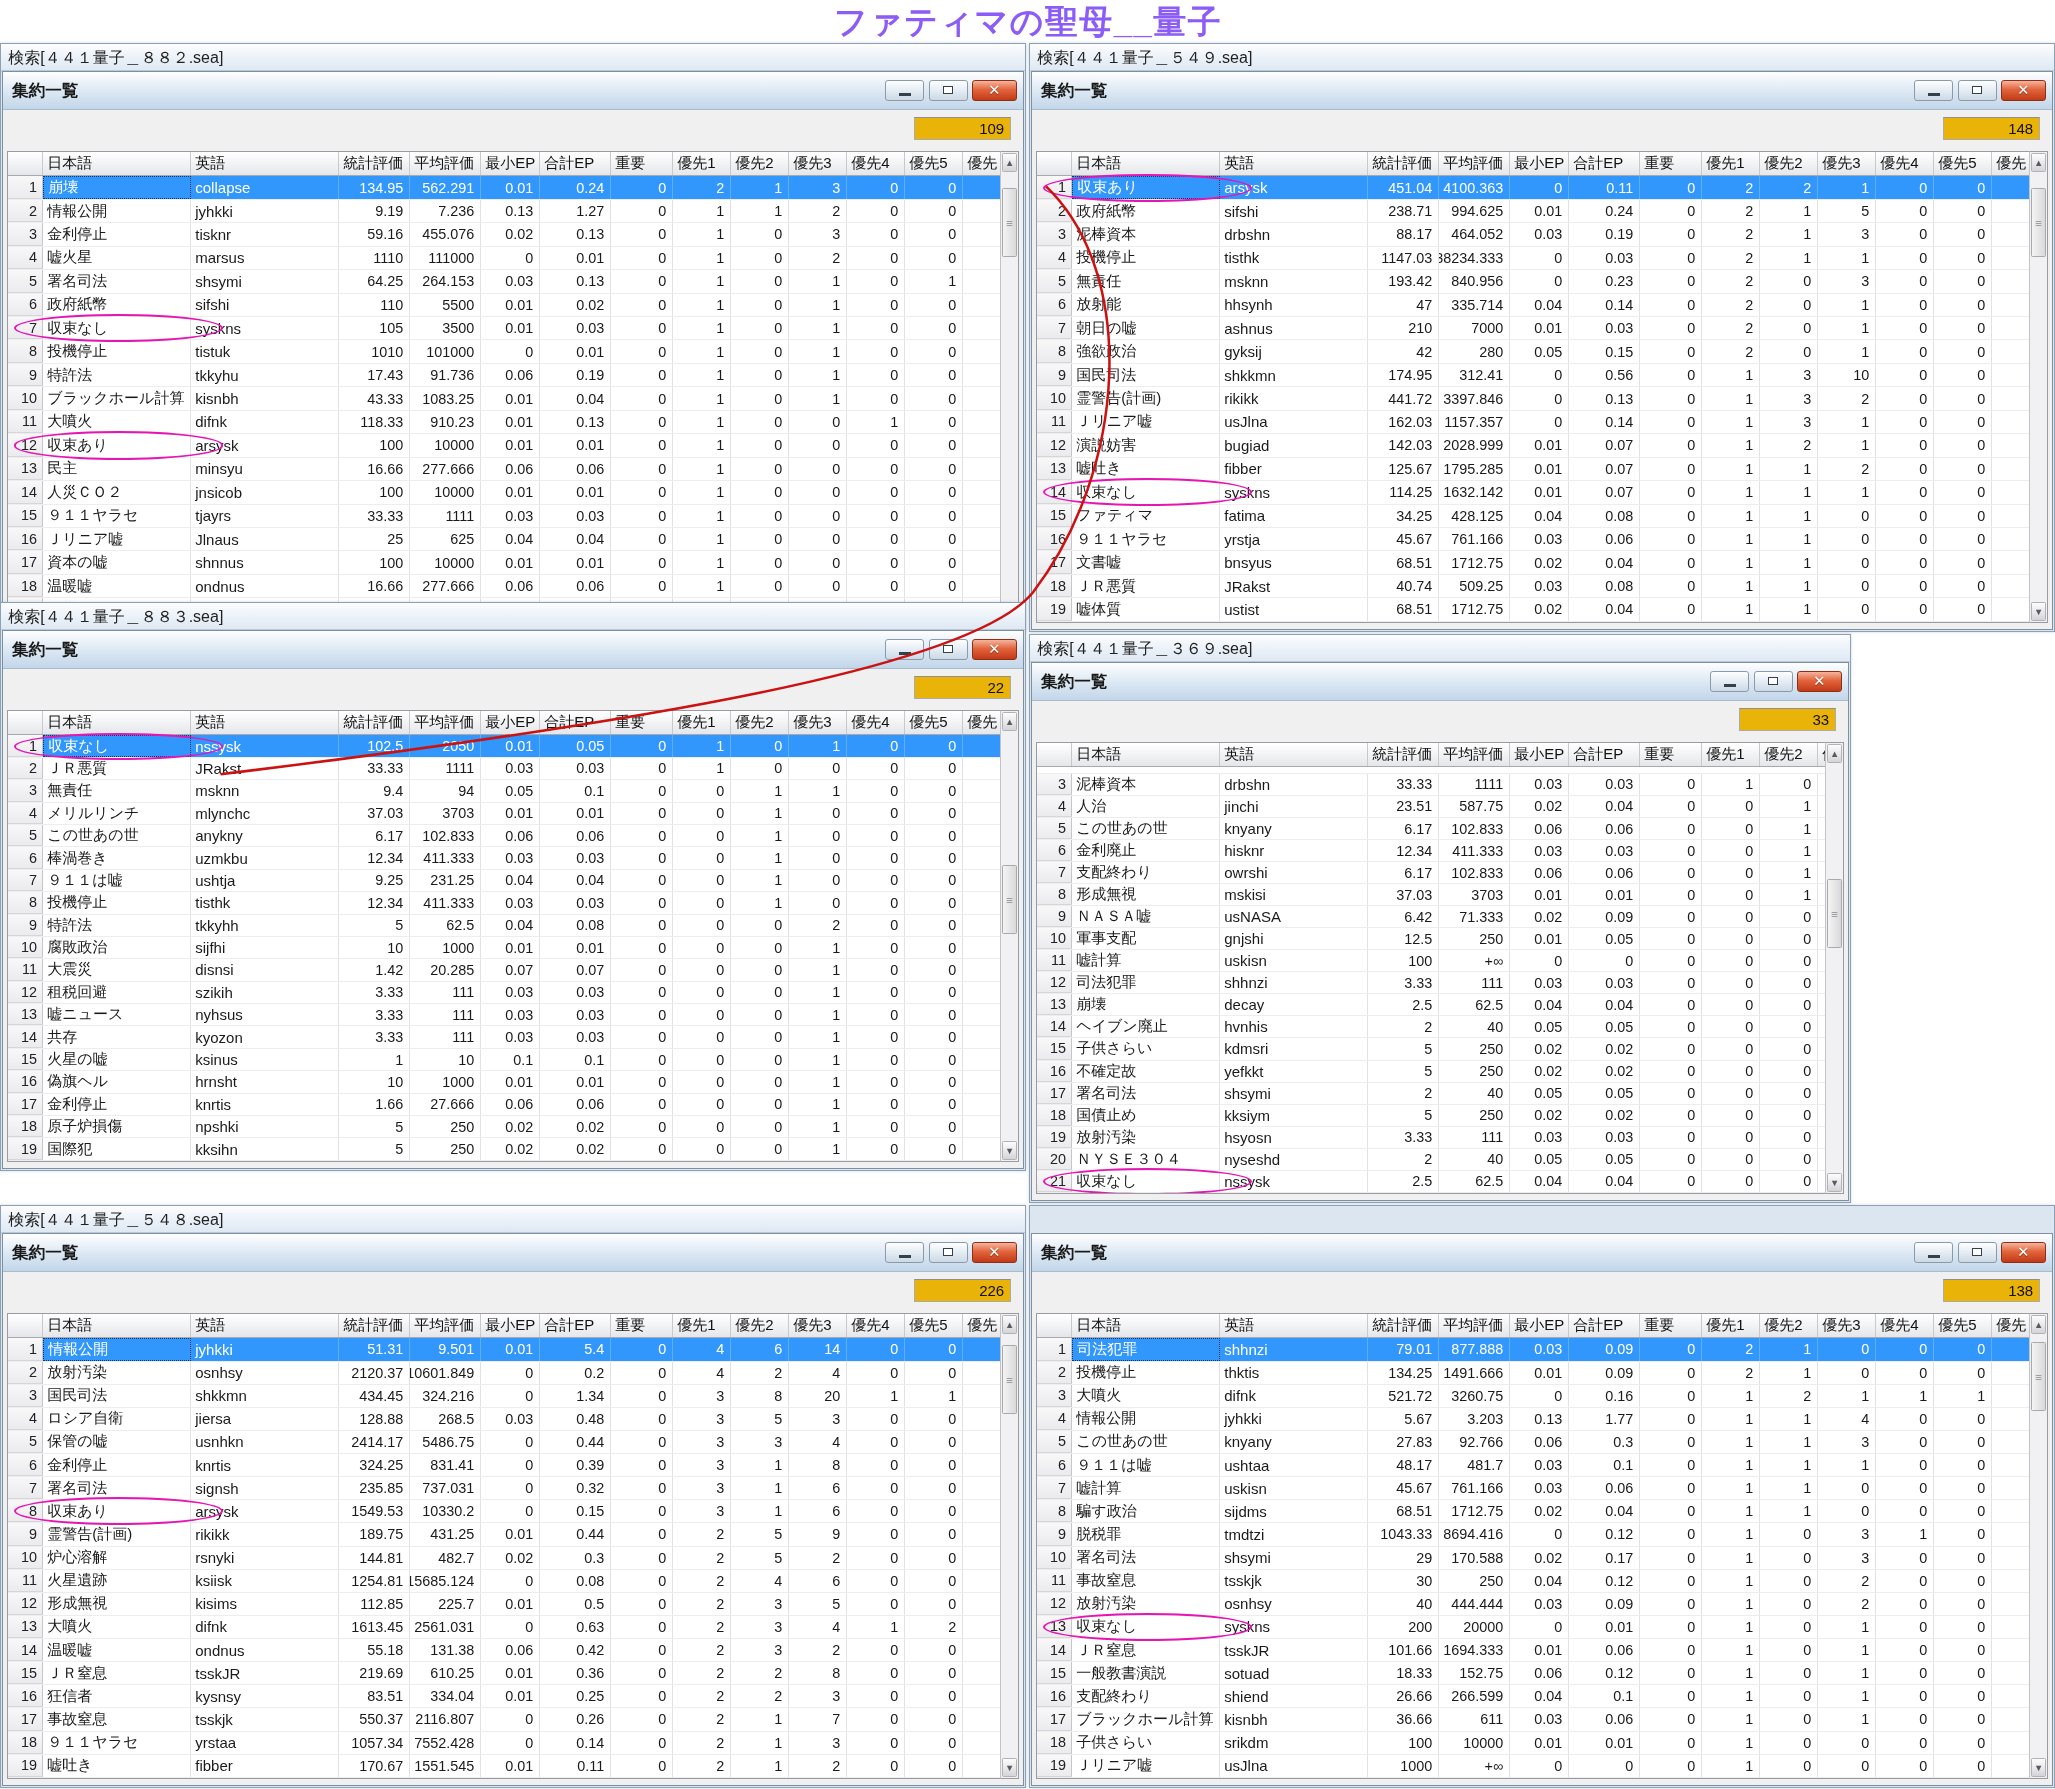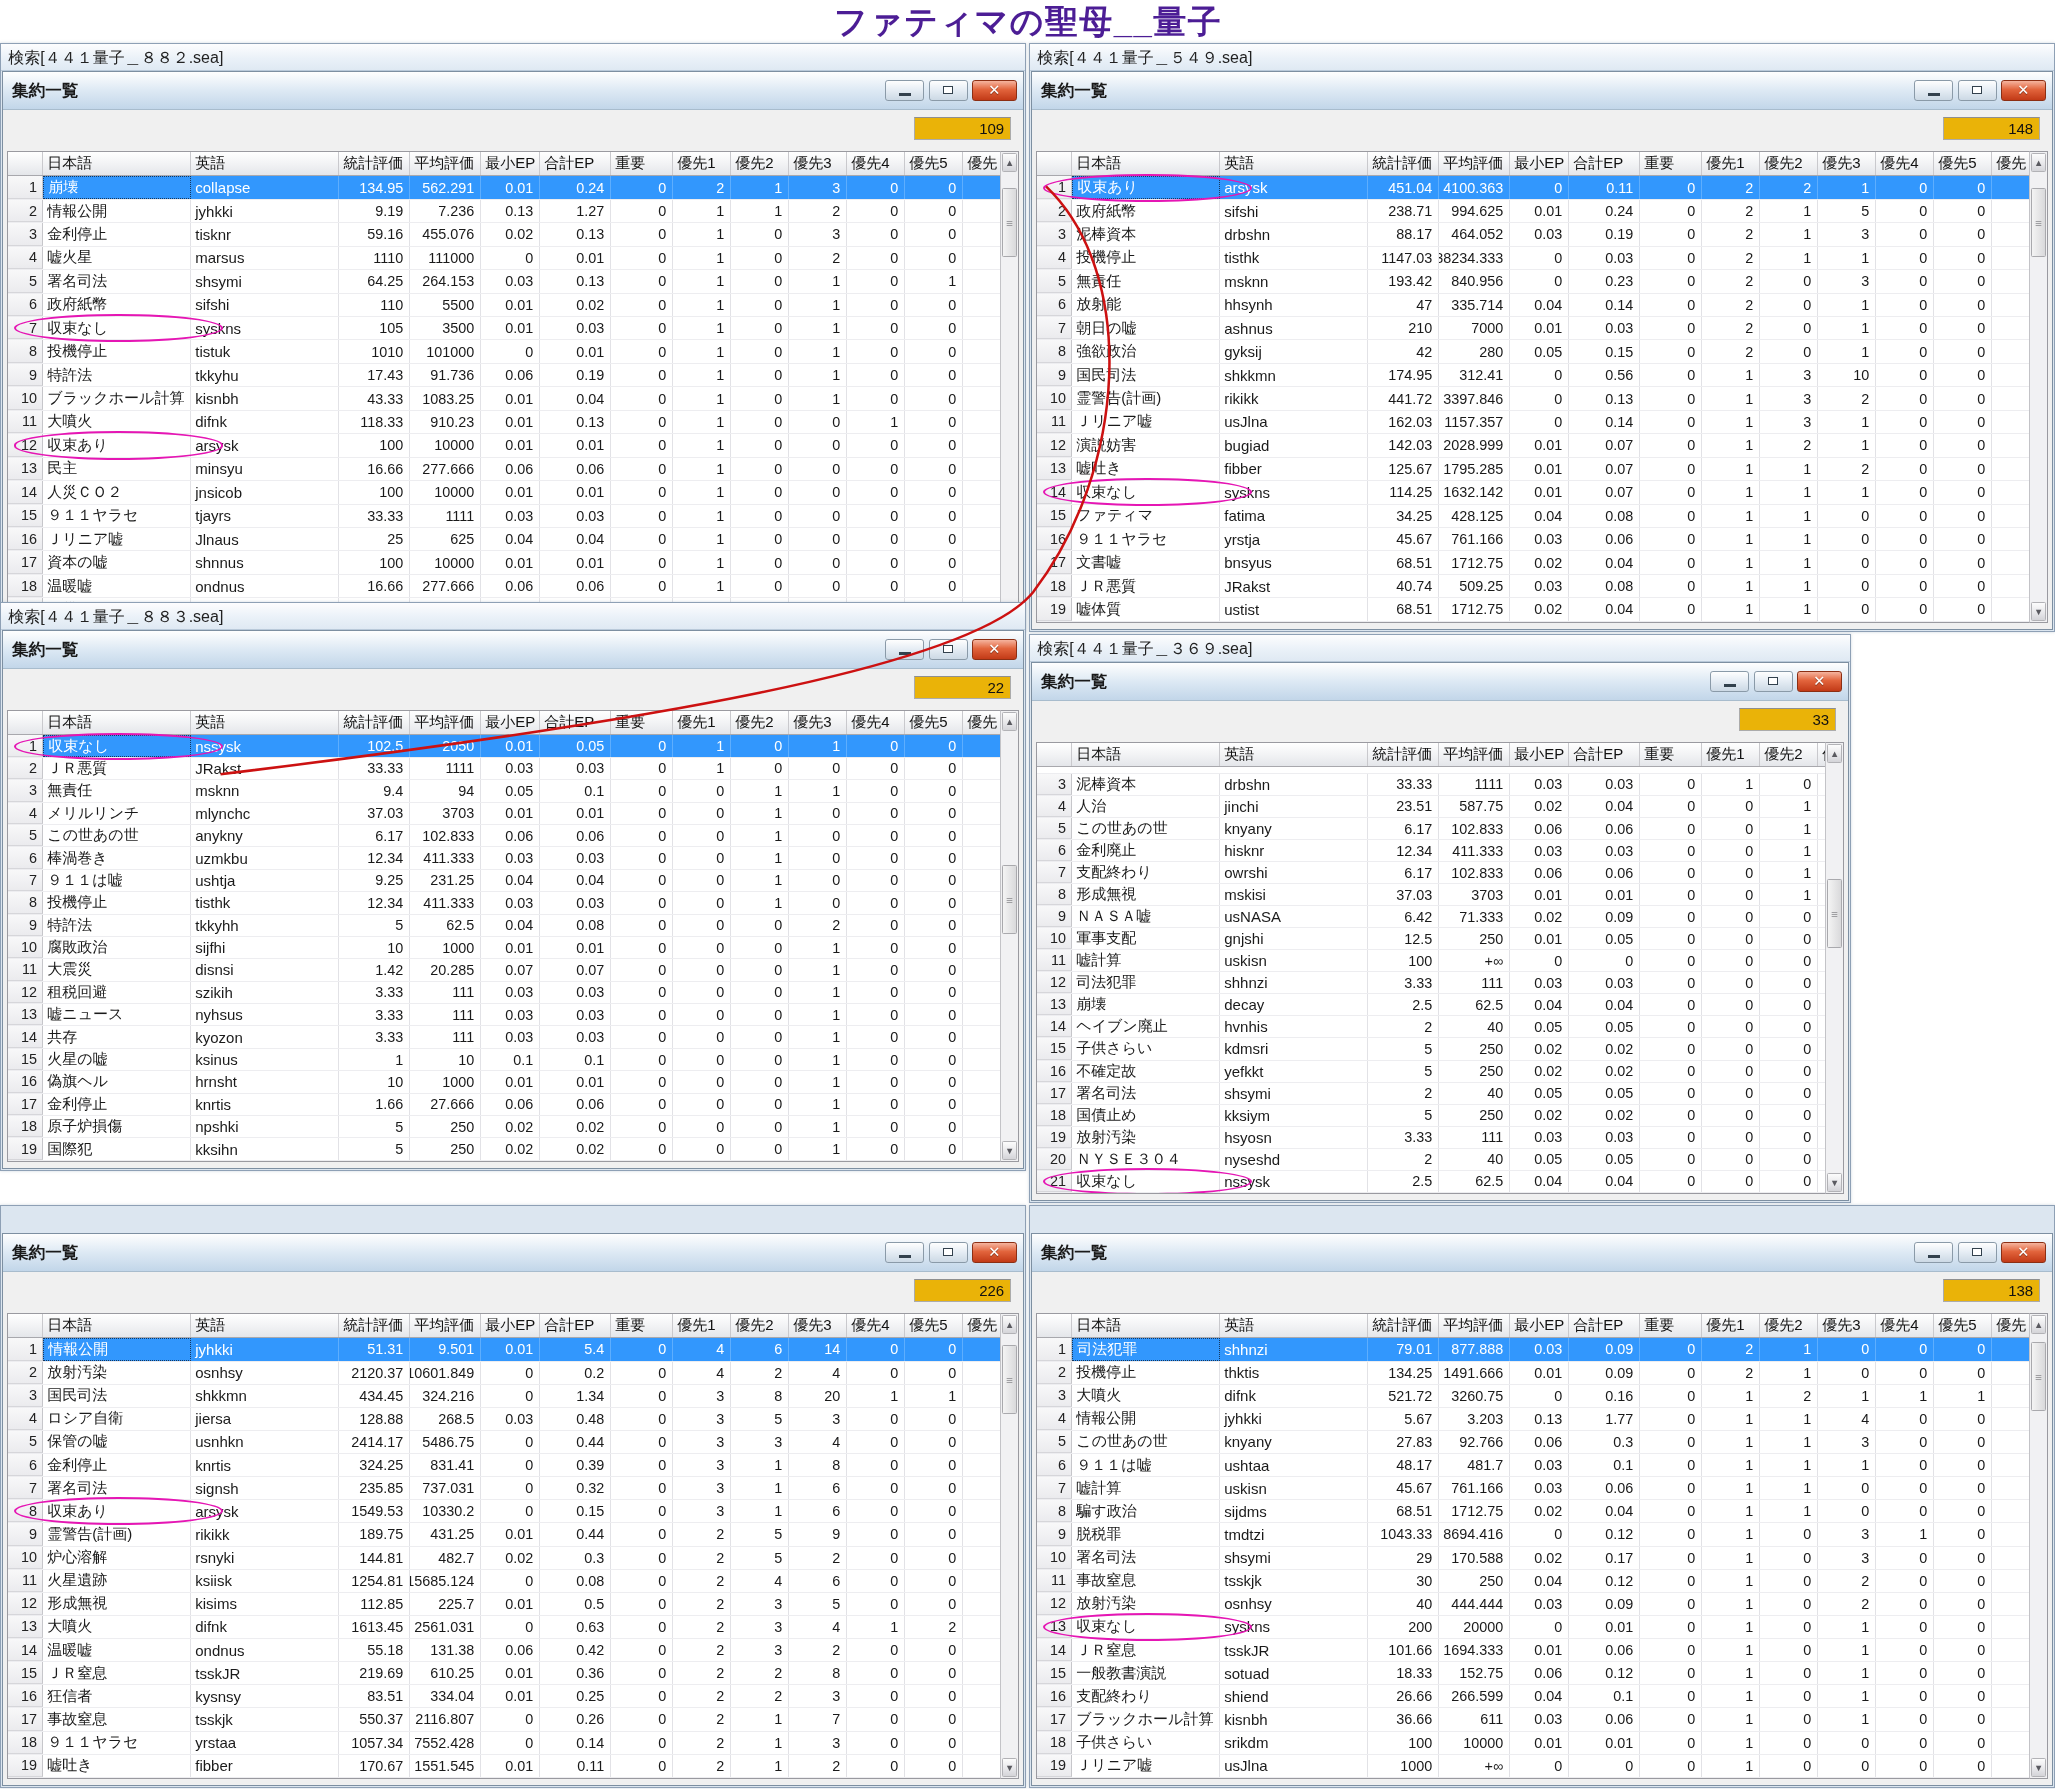--- a/index.html
+++ b/index.html
@@ -1,17 +1,17 @@
 <!DOCTYPE html>
 <html style="font-size:11.6px"><head>
 <meta charset="utf-8">
 <style>
   html,body{margin:0;padding:0;background:#ffffff;font-family:"Liberation Sans","DejaVu Sans",sans-serif;}
   #stage{position:relative;width:2056px;height:1789px;overflow:hidden;background:#ffffff;}
-  #page-title{position:absolute;top:0;left:0;width:100%;text-align:center;font-size:33px;font-weight:bold;color:#4c1d95;letter-spacing:1.4px;}
+  #page-title{position:absolute;top:0;left:0;width:100%;text-align:center;font-size:33px;font-weight:bold;color:#8b5cf6;letter-spacing:1.4px;}
 
   
   .win{position:absolute;border:0.7px solid #8ea0b5;background:#dce6f0;box-sizing:border-box;box-shadow:0 0 2.9px rgba(120,140,160,.35);}
   .search-bar{position:absolute;left:0;right:0;top:0;height:27.4px;background:linear-gradient(#fdfdfe,#eaf1f8 55%,#dfe9f3);border-bottom:0.7px solid #b9c9d9;
     font-size:16px;color:#222;line-height:27.4px;padding-left:7.2px;box-sizing:border-box;white-space:nowrap;overflow:hidden;}
   .inner{position:absolute;left:1.4px;right:1.4px;top:27.4px;bottom:1.4px;border:0.7px solid #7d8fa1;background:#f0f0f0;box-sizing:border-box;}
   .inner-titlebar{position:absolute;left:0;right:0;top:0;height:38px;background:linear-gradient(#fefefe,#dde9f4 50%,#c2d6e9);border-bottom:0.7px solid #a8bccd;box-sizing:border-box;}
   .inner-title{position:absolute;left:8.7px;top:0;height:38px;line-height:38px;font-size:16.6px;font-weight:bold;color:#1a1a1a;}
   .win-btns{position:absolute;right:5.8px;top:7.2px;display:flex;gap:4.3px;}
   .wbtn{width:39px;height:21.7px;border:0.7px solid #8a9aa8;border-radius:2.9px;background:linear-gradient(#fefefe,#e7eef5 45%,#ccd9e5);
@@ -1461,20 +1461,21 @@
             </div>
           </div>
           <div class="vscroll">
             <div class="sb-btn up">▲</div>
             <div class="sb-thumb" style="top: 136px;">≡</div>
             <div class="sb-btn down">▼</div>
           </div>
         </div>
       </div>
       <div class="win" style="left: 0px; top: 1205px; width: 1026px; height: 583px;">
+        <div class="search-bar">検索[４４１量子＿５４８.sea]</div>
         <div class="inner">
           <div class="inner-titlebar">
             <span class="inner-title">集約一覧</span>
             <div class="win-btns">
               <div class="wbtn">
                 <div class="glyph-min"></div>
               </div>
               <div class="wbtn">
                 <div class="glyph-restore"></div>
               </div>

